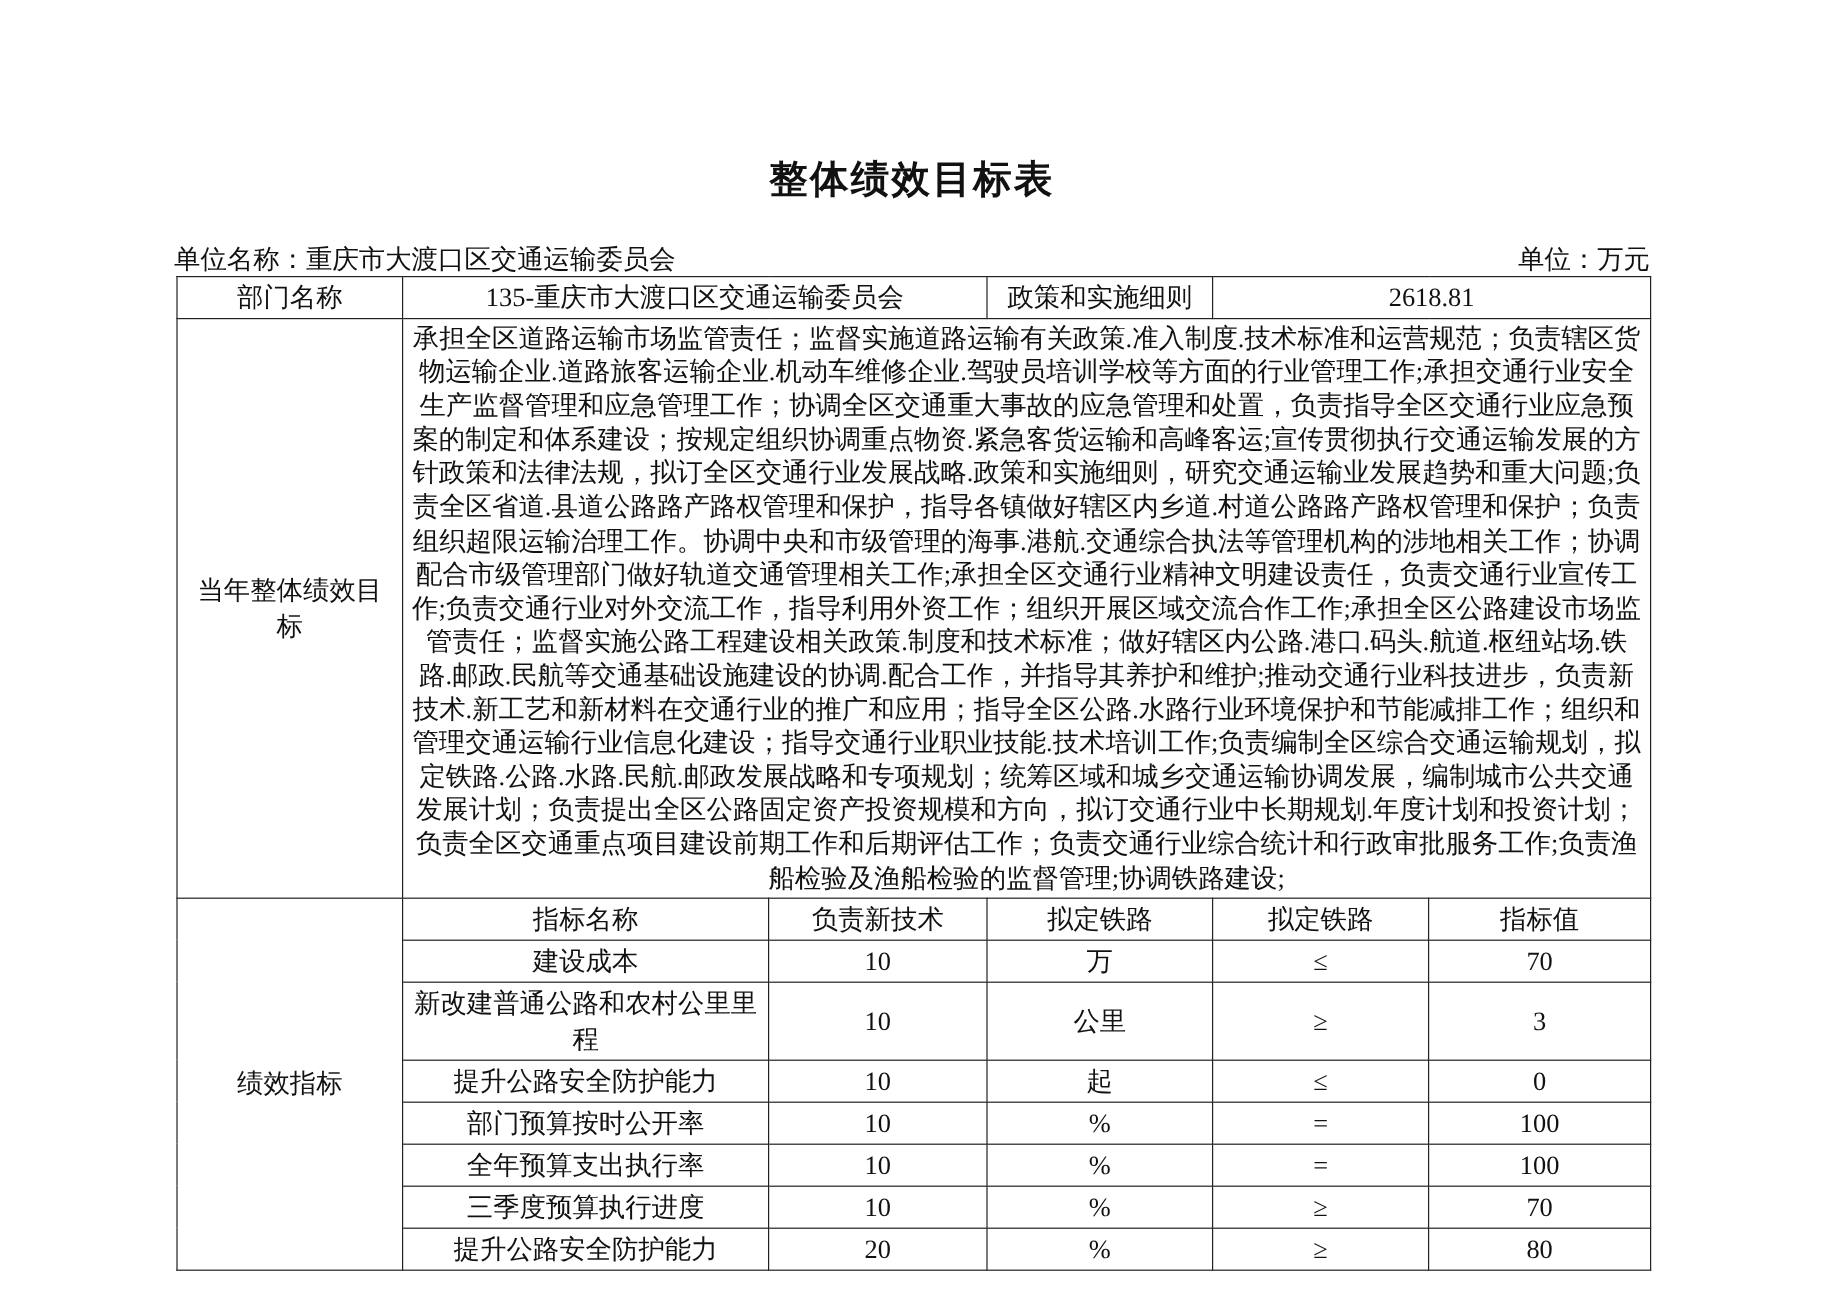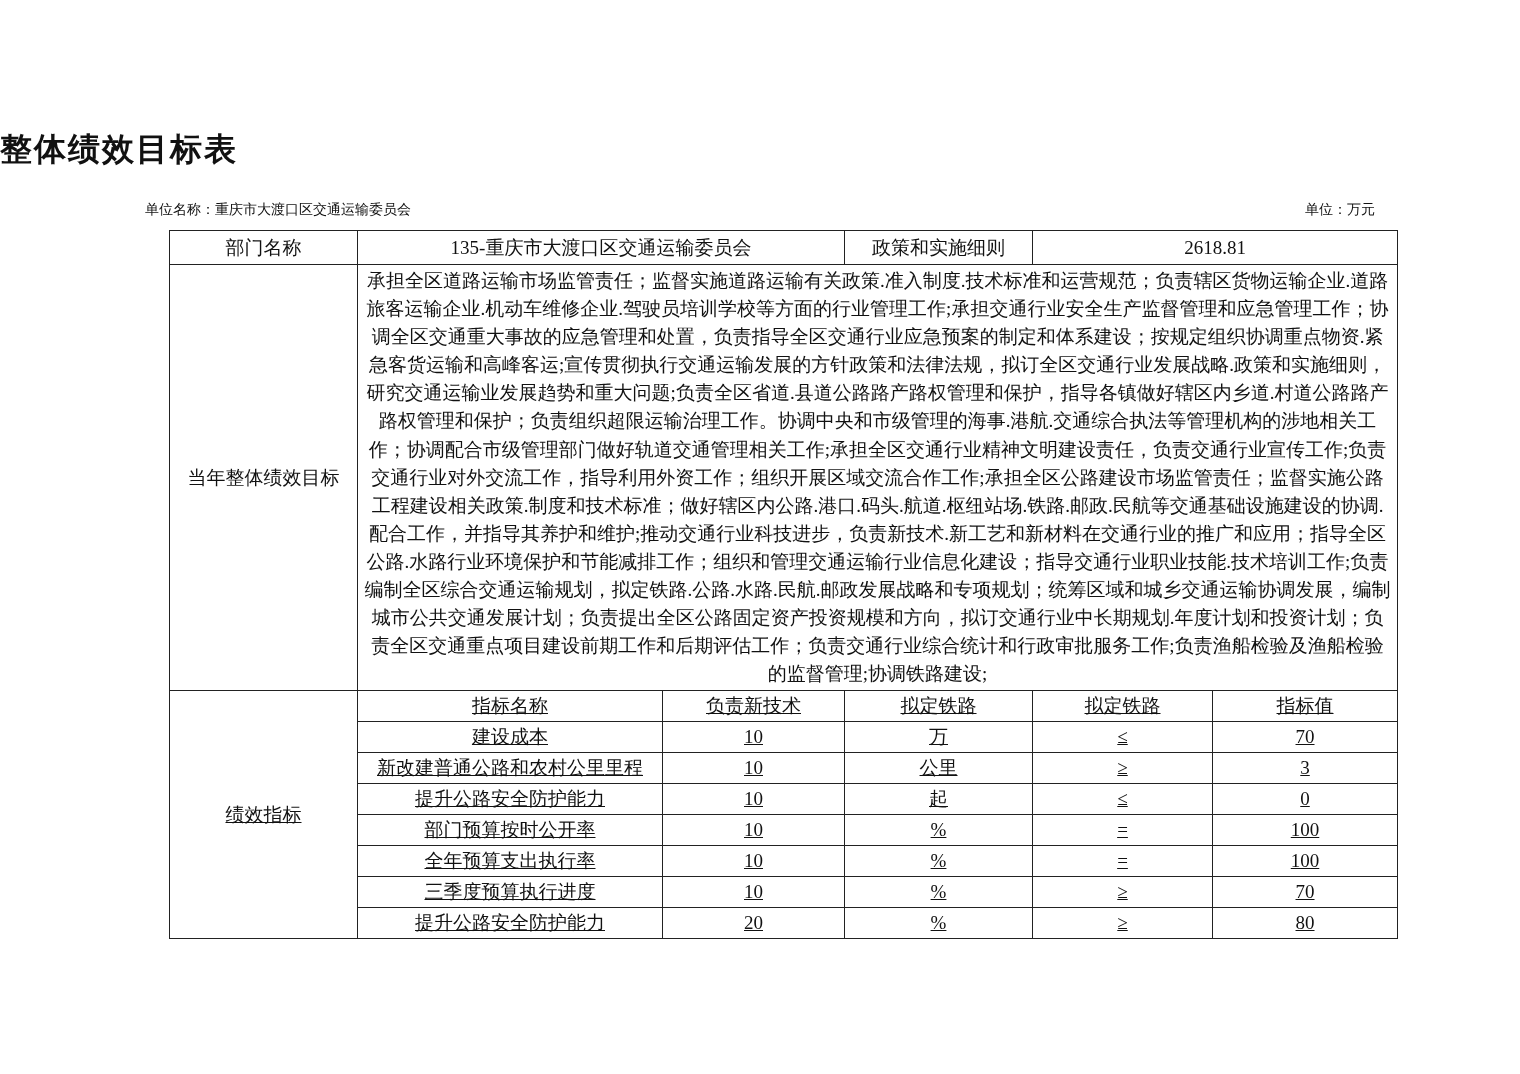--- a/index.html
+++ b/index.html
@@ -16,61 +16,61 @@
     width: 1520px;
     height: 1074px;
     background: #ffffff;
     overflow: hidden;
   }
   .doc-title {
     position: absolute;
     top: 128px;
     left: 0;
     width: 1520px;
+    text-align: center;
     font-size: 32px;
     font-weight: bold;
     letter-spacing: 2px;
   }
   .meta-line {
     position: absolute;
     top: 201px;
     left: 145px;
     width: 1230px;
     height: 28px;
-    font-size: 14px;
+    font-size: 22px;
   }
   .meta-left { float: left; }
   .meta-right { float: right; text-align: center; }
   table.main {
     position: absolute;
     top: 230px;
     left: 147px;
     width: 1228px;
     border-collapse: collapse;
     table-layout: fixed;
-    font-size: 19px;
-    margin-left: 22px;
+    font-size: 22px;
   }
   table.main td {
     border: 1px solid #222222;
     padding: 2px 6px;
     text-align: center;
     vertical-align: middle;
     overflow: hidden;
   }
   tr.dept-row td { height: 29px; }
   td.target-label { width: 188px; }
   td.target-text {
     height: 418px;
     text-align: justify;
     vertical-align: top;
     line-height: 28.1px;
     padding: 3px 7px 2px 8px;
   }
-  tr.ind-header td, tr.ind-row td { height: 24px; text-decoration: underline; }
+  tr.ind-header td, tr.ind-row td { height: 24px; }
   td.ind-name {
     text-align: left;
     padding-left: 8px;
   }
 </style>
 </head>
 <body>
 
 <div class="sheet">
 

